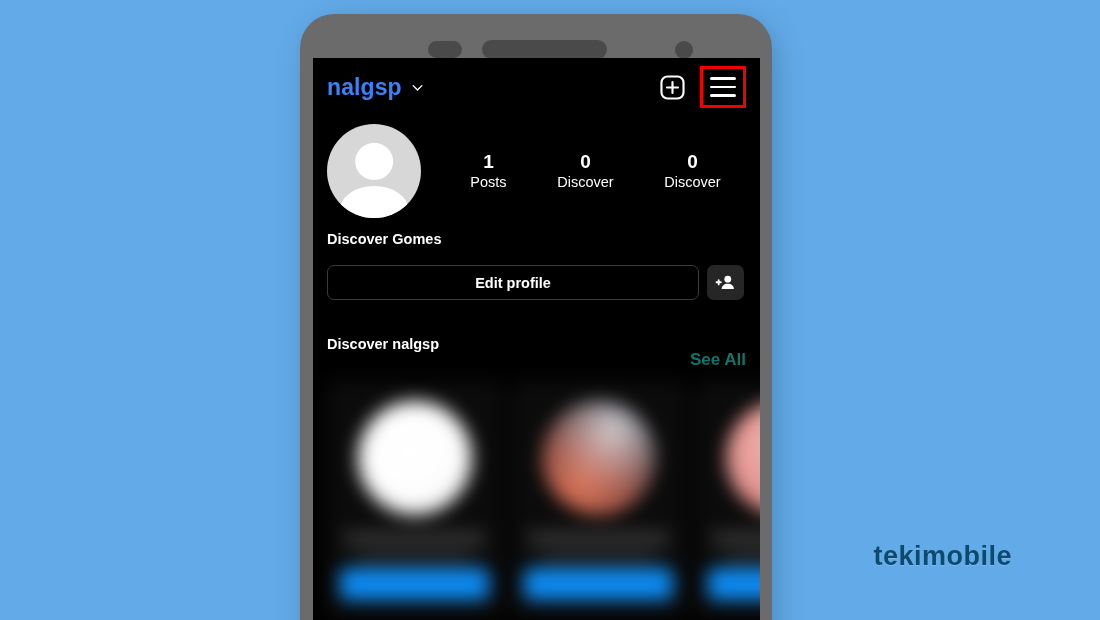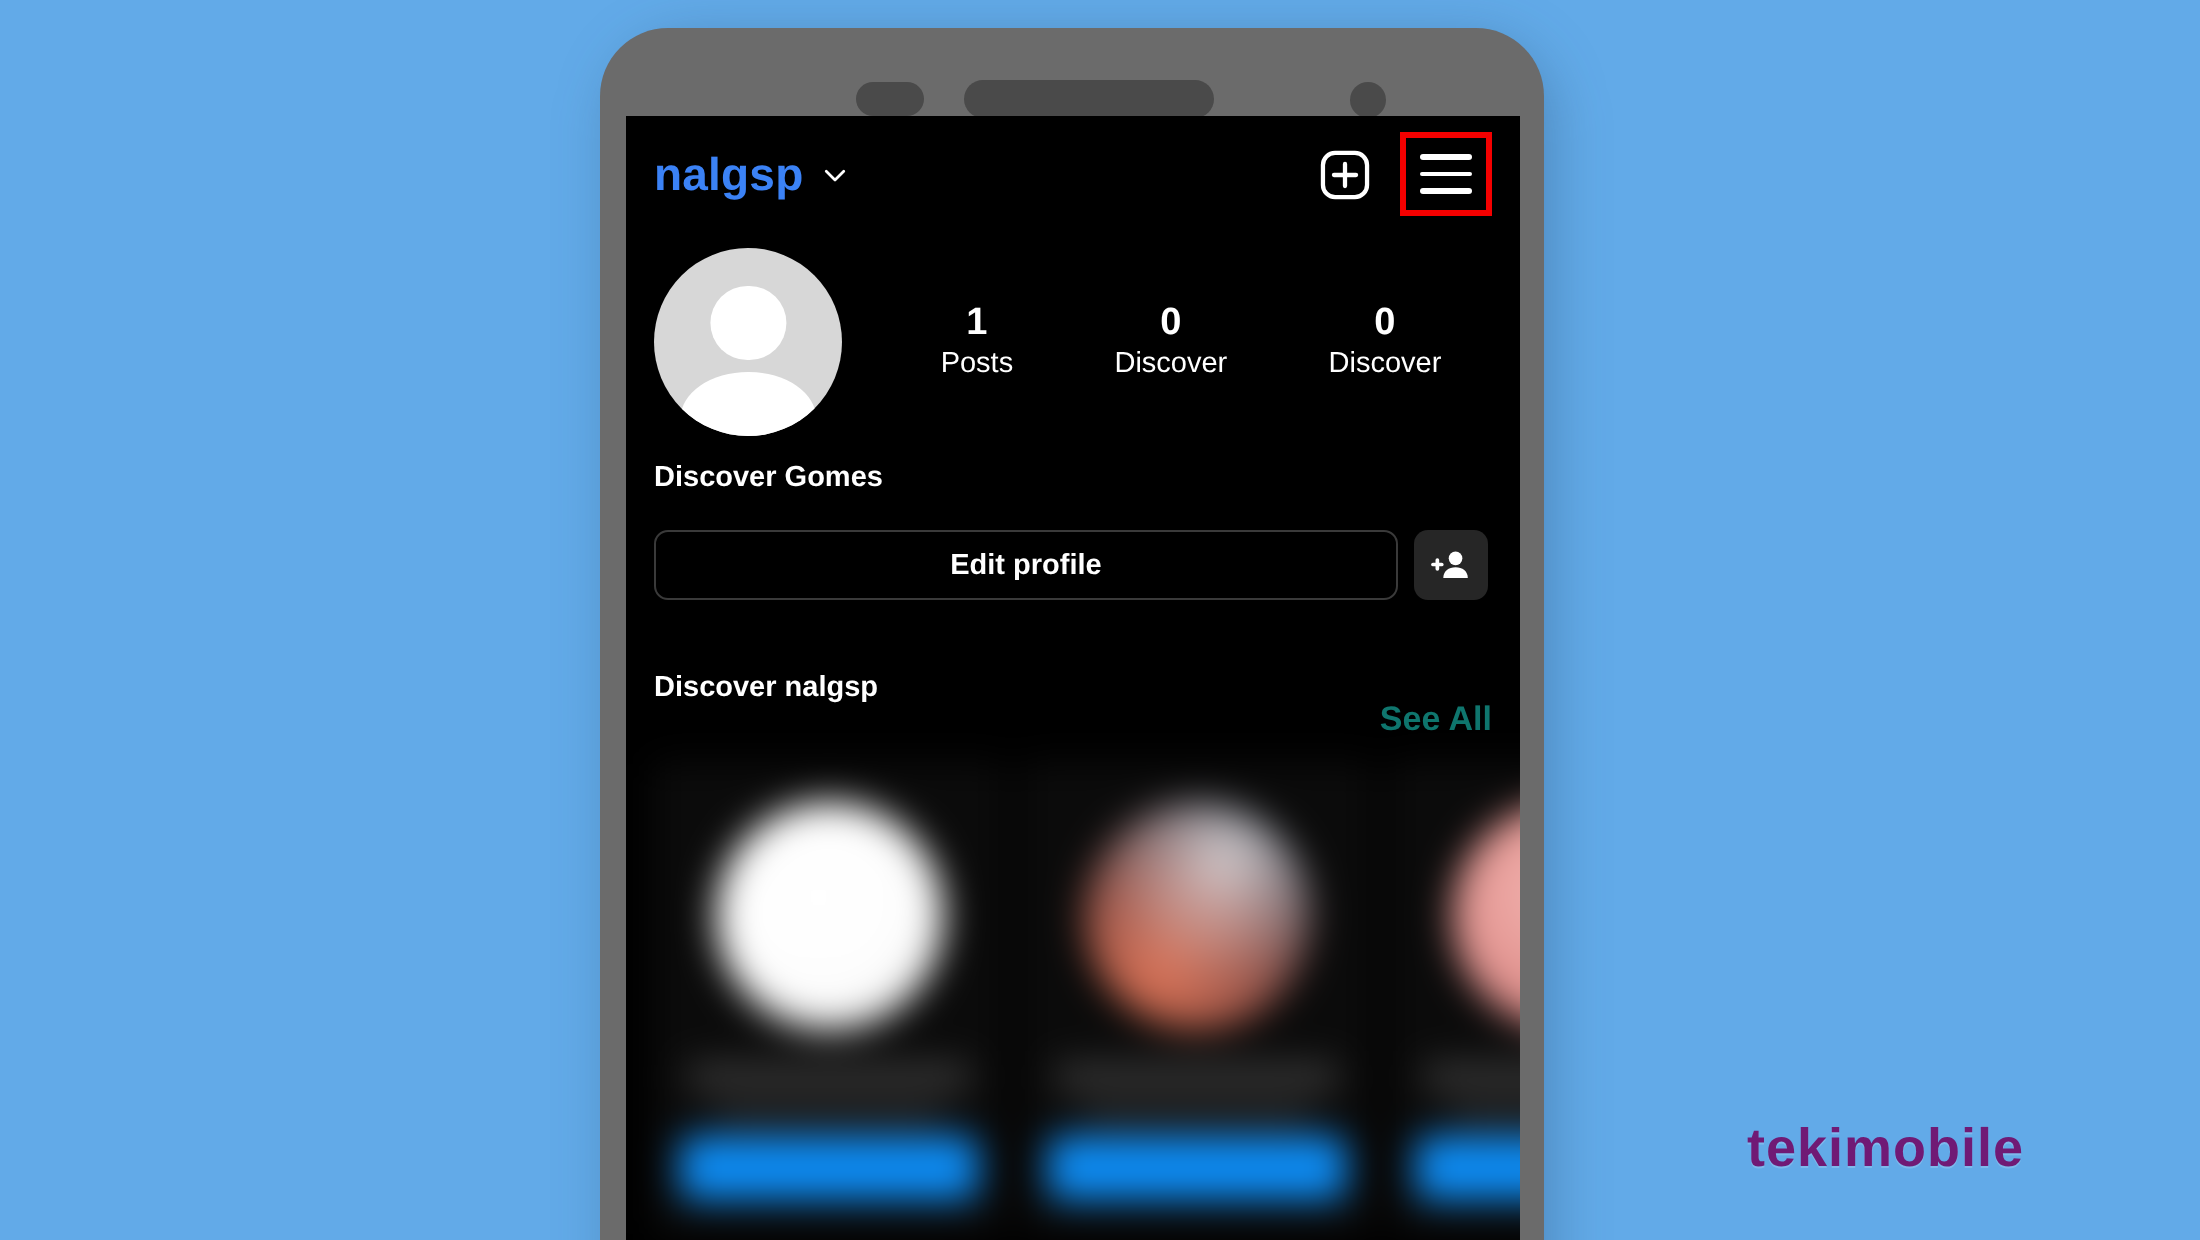--- a/index.html
+++ b/index.html
@@ -11,25 +11,25 @@
   #stage {
     position: relative;
     width: 1100px; height: 620px;
     background: #62aae8;
     overflow: hidden;
   }
 
   
   #watermark {
     position: absolute;
-    right: 88px; bottom: 30px;
+    right: 88px; bottom: 48px;
     font-size: 27px;
     font-weight: 700;
     letter-spacing: 0.5px;
-    color: #701a75;
+    color: #0c4a6e;
     text-shadow: 0 1px 0 rgba(255,255,255,0.18);
     user-select: none;
   }
 
   
   #phone-shadow {
     position: absolute;
     left: 306px; top: 20px;
     width: 470px; height: 640px;
     border-radius: 40px 40px 0 0;

